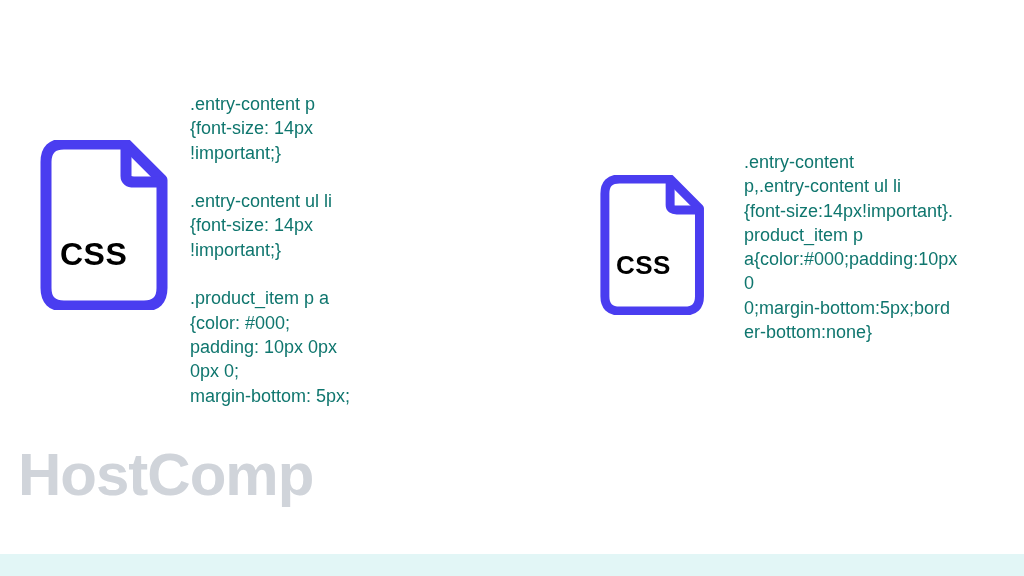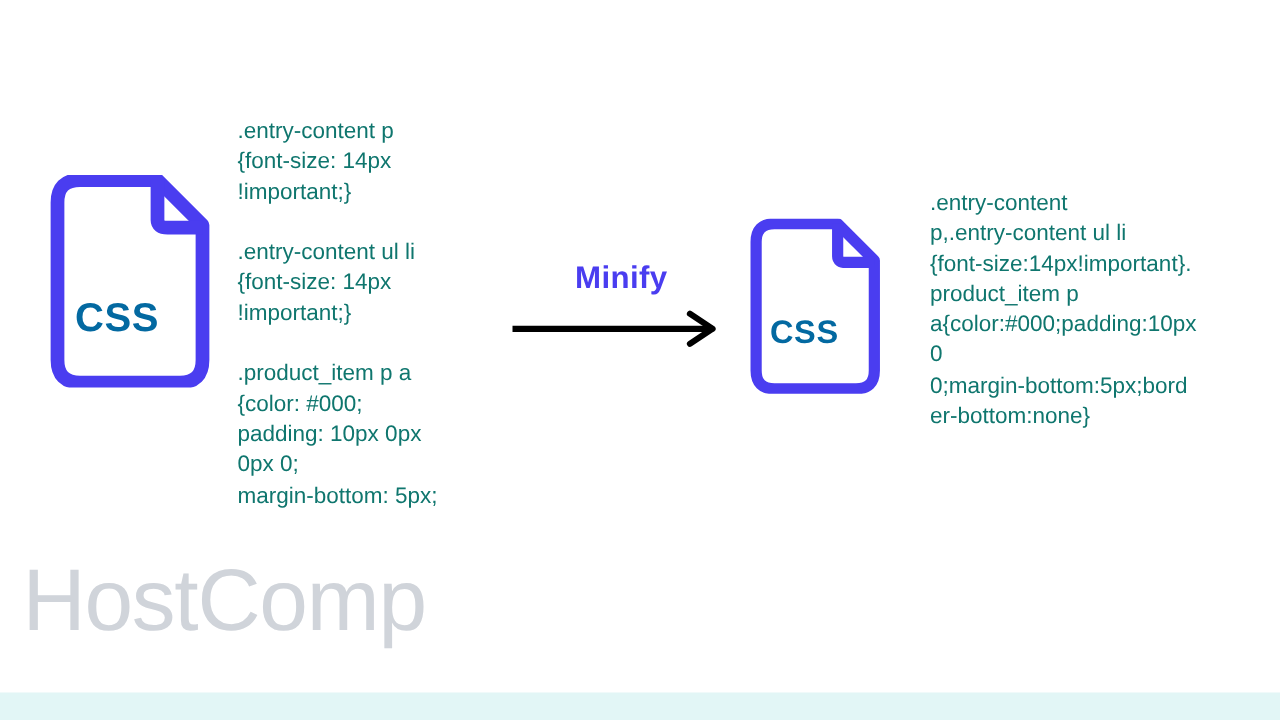--- a/index.html
+++ b/index.html
@@ -17,21 +17,21 @@
     position: relative;
   }
   .file-icon {
     position: absolute;
   }
   .file-icon.left { left: 40px; top: 140px; }
   .file-icon.right { left: 600px; top: 175px; }
   .file-label {
     position: absolute;
     font-weight: 700;
-    color: #0369a1;
+    color: #000000;
   }
   .file-label.left { left: 60px; top: 236px; font-size: 32px; letter-spacing: .5px;}
   .file-label.right { left: 616px; top: 250px; font-size: 26px; letter-spacing: .5px;}
   .code-block {
     position: absolute;
     font-family: -apple-system, Arial, sans-serif;
     font-size: 18px;
     line-height: 1.35;
     color: #0f766e;
     font-weight: 500;
@@ -50,22 +50,22 @@
     color: #4a3df0;
     font-size: 25px;
     font-weight: 600;
     margin-bottom: 6px;
     letter-spacing: .3px;
   }
   .watermark {
     position: absolute;
     left: 18px;
     top: 440px;
-    font-size: 70px;
-    font-weight: 400;
+    font-size: 60px;
+    font-weight: 700;
     color: #d0d4da;
     letter-spacing: -1px;
     font-family: Arial, Helvetica, sans-serif;
   }
   .bottom-strip {
     position: absolute;
     left: 0;
     bottom: 0;
     width: 1024px;
     height: 22px;
@@ -92,27 +92,20 @@
 .entry-content ul li
 {font-size: 14px
 !important;}
 
 .product_item p a
 {color: #000;
 padding: 10px 0px
 0px 0;
 margin-bottom: 5px;</div>
 
-  <div class="arrow-area">
-    <div class="arrow-label">Minify</div>
-    <svg width="190" height="40" viewBox="0 0 190 40">
-      <line x1="8" y1="20" x2="168" y2="20" stroke="#000" stroke-width="5"></line>
-      <path d="M168 20 L150 8 M168 20 L150 32" stroke="#000" stroke-width="5" fill="none" stroke-linecap="round"></path>
-    </svg>
-  </div>
 
   <div class="file-icon right">
     <svg width="106" height="140" viewBox="0 0 130 170">
       <path d="M20 4 H86 L122 40 V148 Q122 166 104 166 H24 Q6 166 6 148 V22 Q6 4 24 4 Z" fill="none" stroke="#4a3df0" stroke-width="11" stroke-linejoin="round"></path>
       <path d="M86 4 V36 Q86 42 94 42 H122" fill="none" stroke="#4a3df0" stroke-width="11" stroke-linejoin="round"></path>
     </svg>
   </div>
   <div class="file-label right">CSS</div>
 
   <div class="code-block right">.entry-content

